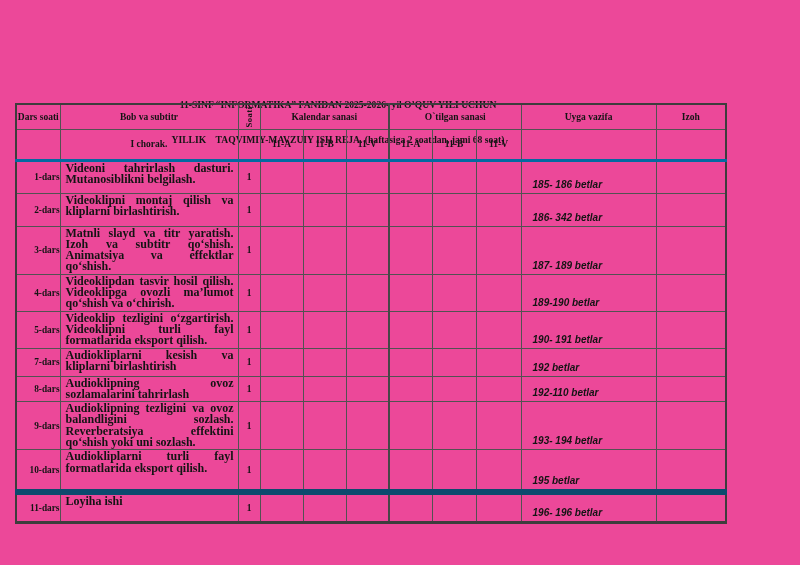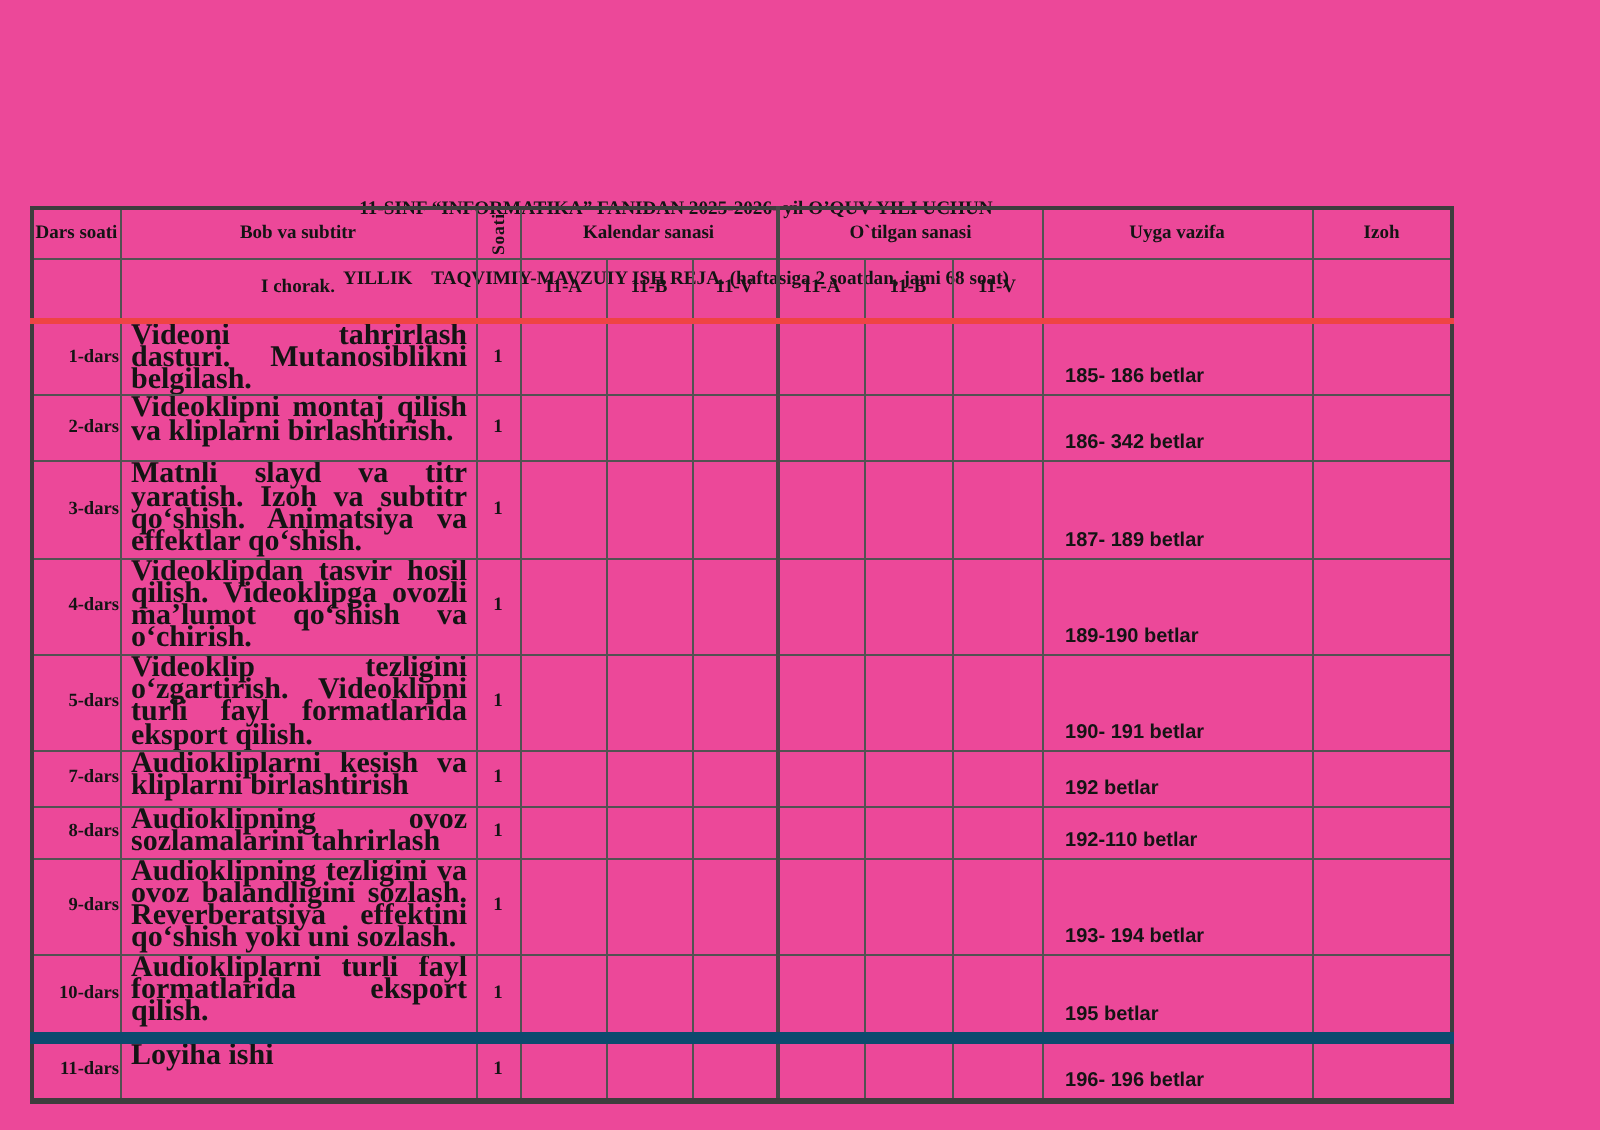--- a/index.html
+++ b/index.html
@@ -18,36 +18,36 @@
     border-collapse:collapse;table-layout:fixed;
     border:2px solid #3d3d3d;border-bottom:3px solid #3d3d3d;
   }
   .plan th,.plan td{
     border:1px solid #525252;padding:0;overflow:hidden;
     font-weight:bold;vertical-align:middle;
   }
   .plan thead th{font-size:9.5px;text-align:center;line-height:10.5px;}
   .plan thead tr:nth-child(1){height:25px;}
   .plan thead tr:nth-child(2){height:31px;}
-  .plan thead tr:nth-child(2) th{border-bottom:3px solid #ef4444;}
+  .plan thead tr:nth-child(2) th{border-bottom:3px solid #0369a1;}
   .group-l{border-left:2px solid #474747 !important;}
   th.soati-cell{position:relative;}
   .vert{
     position:absolute;left:50%;top:50%;
     transform:translate(-50%,-50%) rotate(-90deg);
     white-space:nowrap;font-size:8.8px;letter-spacing:.4px;
   }
   td.c-dars{font-size:9.3px;text-align:right;}
   td.c-mavzu{
-    font-size:15px;line-height:11.3px;vertical-align:top;
+    font-size:12px;line-height:11.3px;vertical-align:top;
     padding:1px 4px 1px 5px;text-align:justify;
   }
   td.c-soat{font-size:9.5px;text-align:center;}
   td.c-uyga{
-    font-family:"Liberation Sans",sans-serif;
+    font-family:"Liberation Sans",sans-serif;font-style:italic;
     font-size:10px;vertical-align:bottom;padding:0 2px 3px 11px;
     white-space:nowrap;
   }
   tbody tr:nth-child(1){height:33px;}
   tbody tr:nth-child(2){height:33px;}
   tbody tr:nth-child(3){height:38px;}
   tbody tr:nth-child(4){height:36px;}
   tbody tr:nth-child(5){height:37px;}
   tbody tr:nth-child(6){height:28px;}
   tbody tr:nth-child(7){height:24px;}

